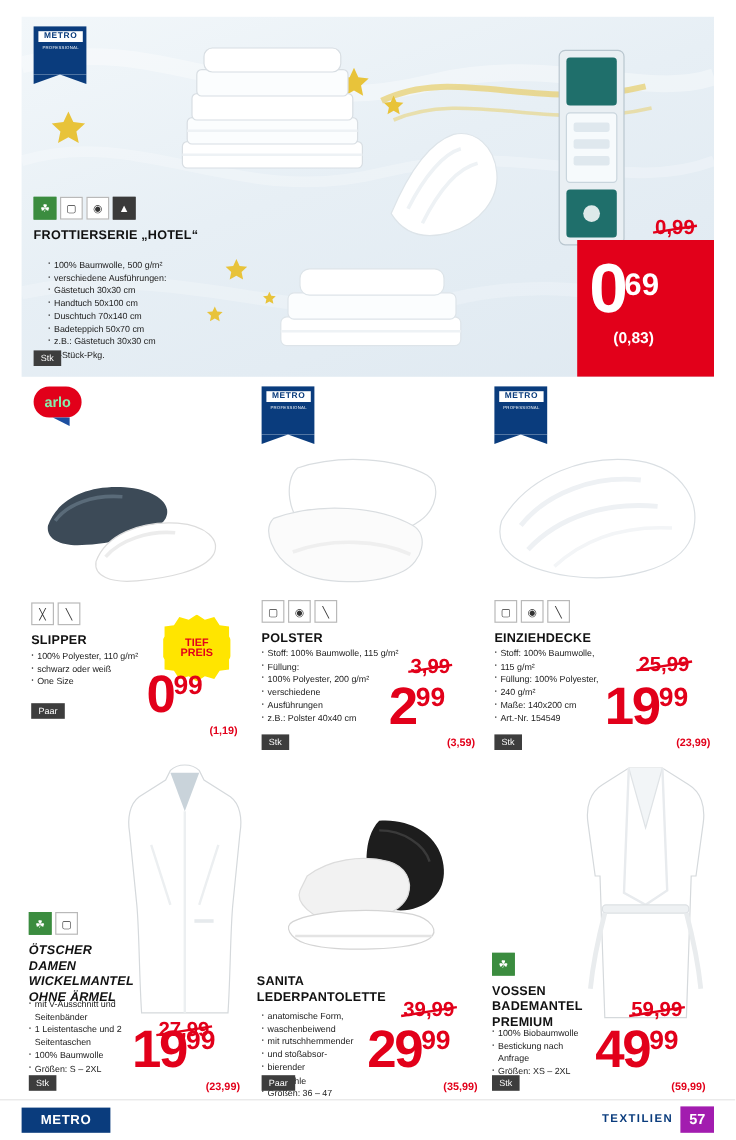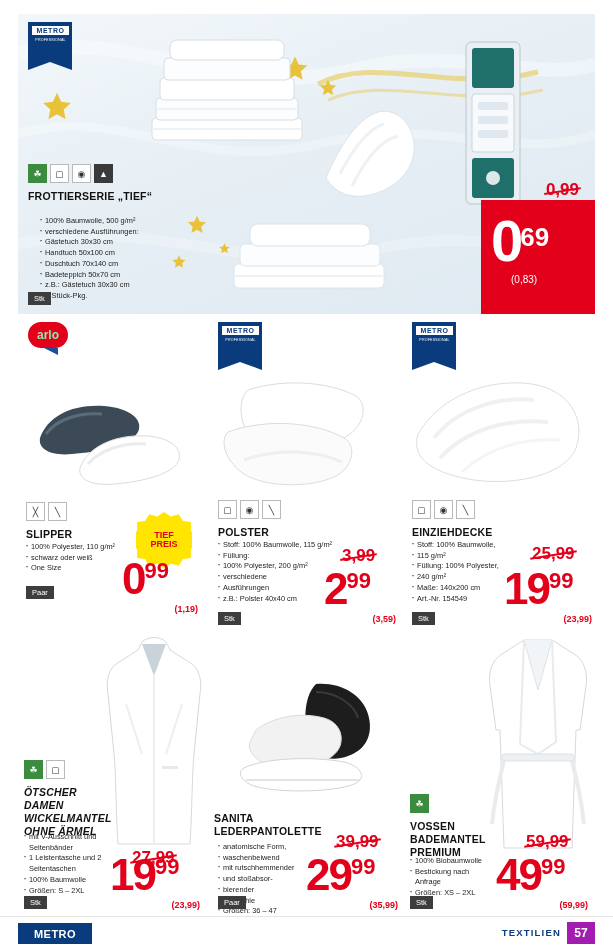--- a/index.html
+++ b/index.html
@@ -107,21 +107,21 @@
 
   .hero-price-panel {
     position: absolute;
     right: 0; top: 186px;
     width: 114px; height: 114px;
     background: #e2001a;
     color: #fff;
   }
   .hero-price-panel .pi { font-size: 58px; font-weight: bold; line-height: .8; letter-spacing: -3px; }
   .hero-price-panel .pc { font-size: 26px; font-weight: bold; }
-  .hero-price-panel .pb { font-size: 10px; font-weight: normal; }
+  .hero-price-panel .pb { font-size: 13px; font-weight: bold; }
 
   
   .cell { position: absolute; }
 
   .tief-preis {
     width: 56px; height: 56px;
     background: #ffe500;
     clip-path: polygon(50% 0%,62% 8%,76% 4%,84% 16%,98% 18%,98% 33%,108% 50%,98% 67%,98% 82%,84% 84%,76% 96%,62% 92%,50% 100%,38% 92%,24% 96%,16% 84%,2% 82%,2% 67%,-8% 50%,2% 33%,2% 18%,16% 16%,24% 4%,38% 8%);
     display: flex; flex-direction: column; align-items: center; justify-content: center;
     color: #e2001a; font-weight: bold; font-size: 9px; line-height: 1.05;
@@ -244,21 +244,21 @@
       <circle cx="43" cy="138" r="7" fill="#ffffff" opacity=".85"></circle>
     </svg>
 
     <div class="badge-row" style="left:10px;top:150px;">
       <div class="badge green">☘</div>
       <div class="badge">▢</div>
       <div class="badge">◉</div>
       <div class="badge dark">▲</div>
     </div>
 
-    <div class="prod-title" style="position:absolute;left:10px;top:176px;width:220px;">FROTTIERSERIE „TIEF“</div>
+    <div class="prod-title" style="position:absolute;left:10px;top:176px;width:220px;">FROTTIERSERIE „HOTEL“</div>
     <ul class="prod-specs" style="position:absolute;left:10px;top:190px;width:210px;margin:12px;padding:0;">
       <li>100% Baumwolle, 500 g/m²</li>
       <li>verschiedene Ausführungen:</li>
       <li>Gästetuch 30x30 cm</li>
       <li>Handtuch 50x100 cm</li>
       <li>Duschtuch 70x140 cm</li>
       <li>Badeteppich 50x70 cm</li>
       <li>z.B.: Gästetuch 30x30 cm</li>
       <li>4-Stück-Pkg.</li>
     </ul>

